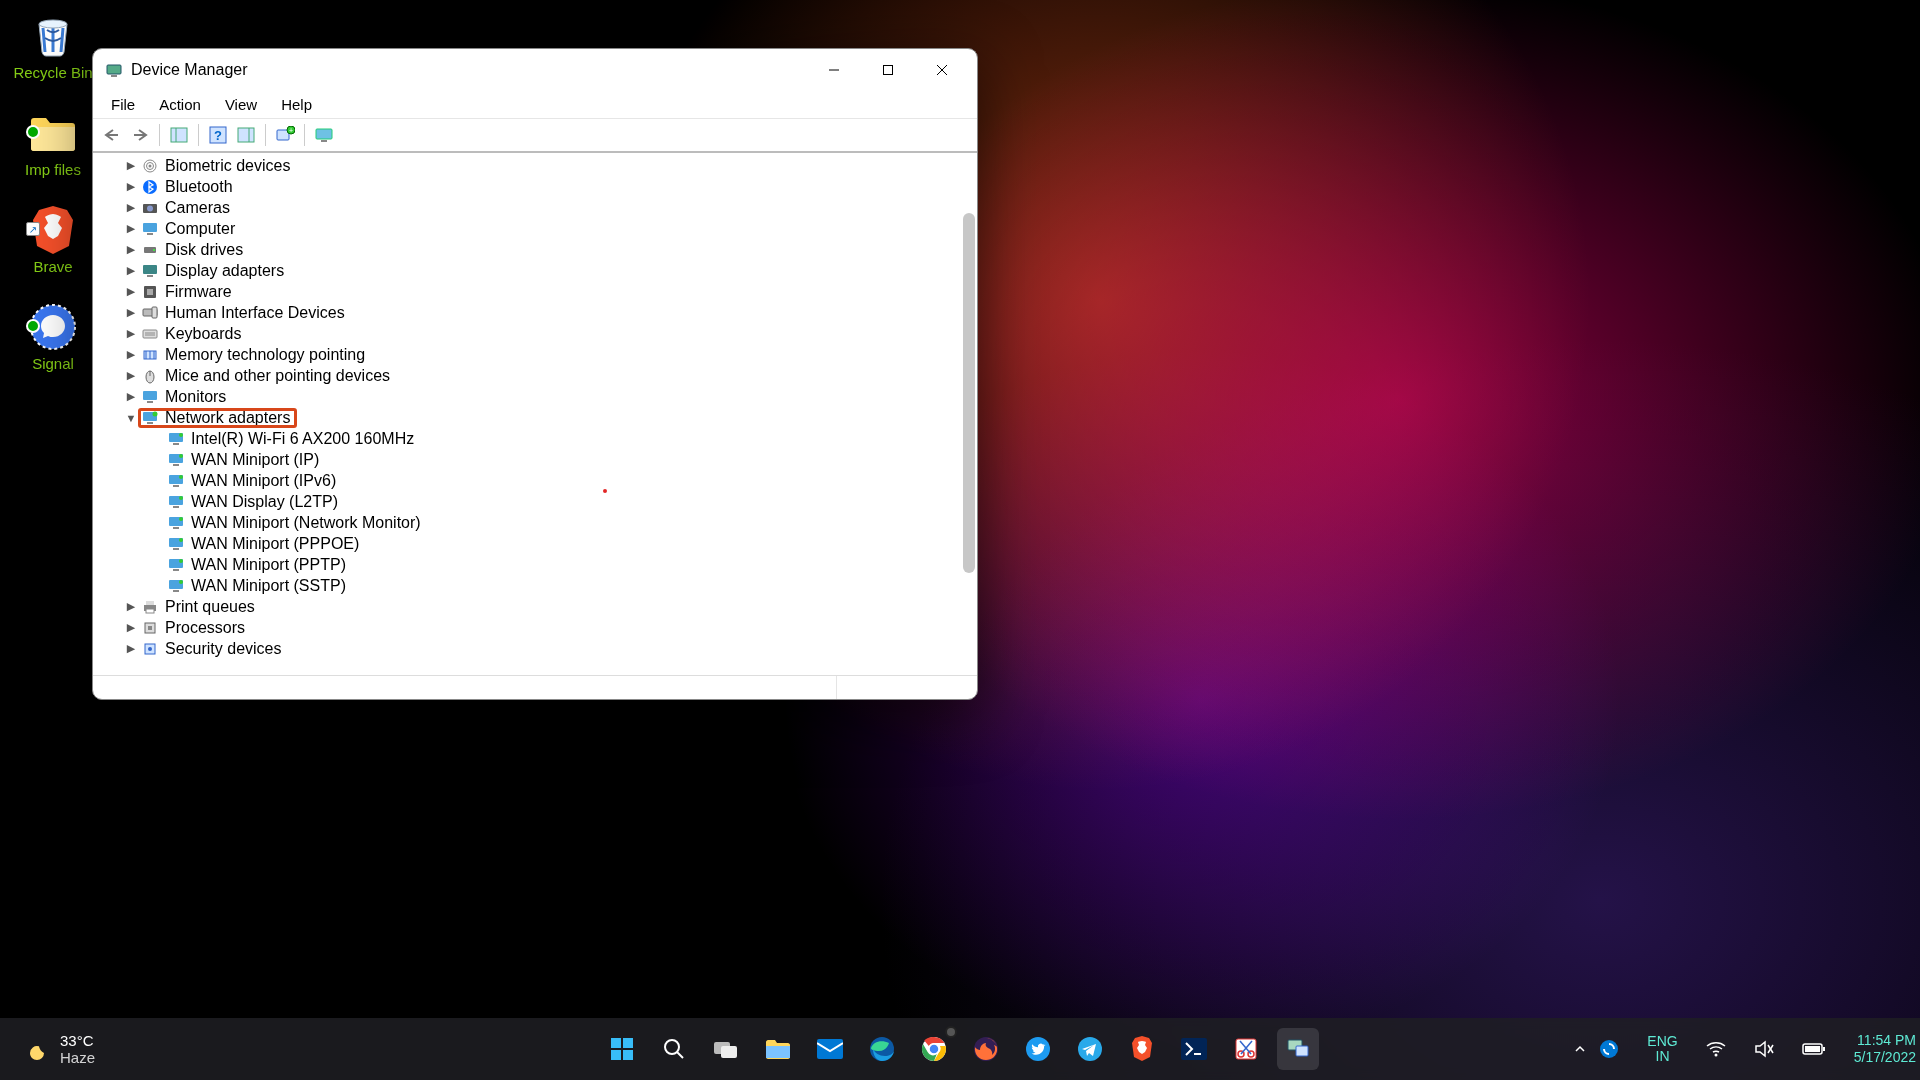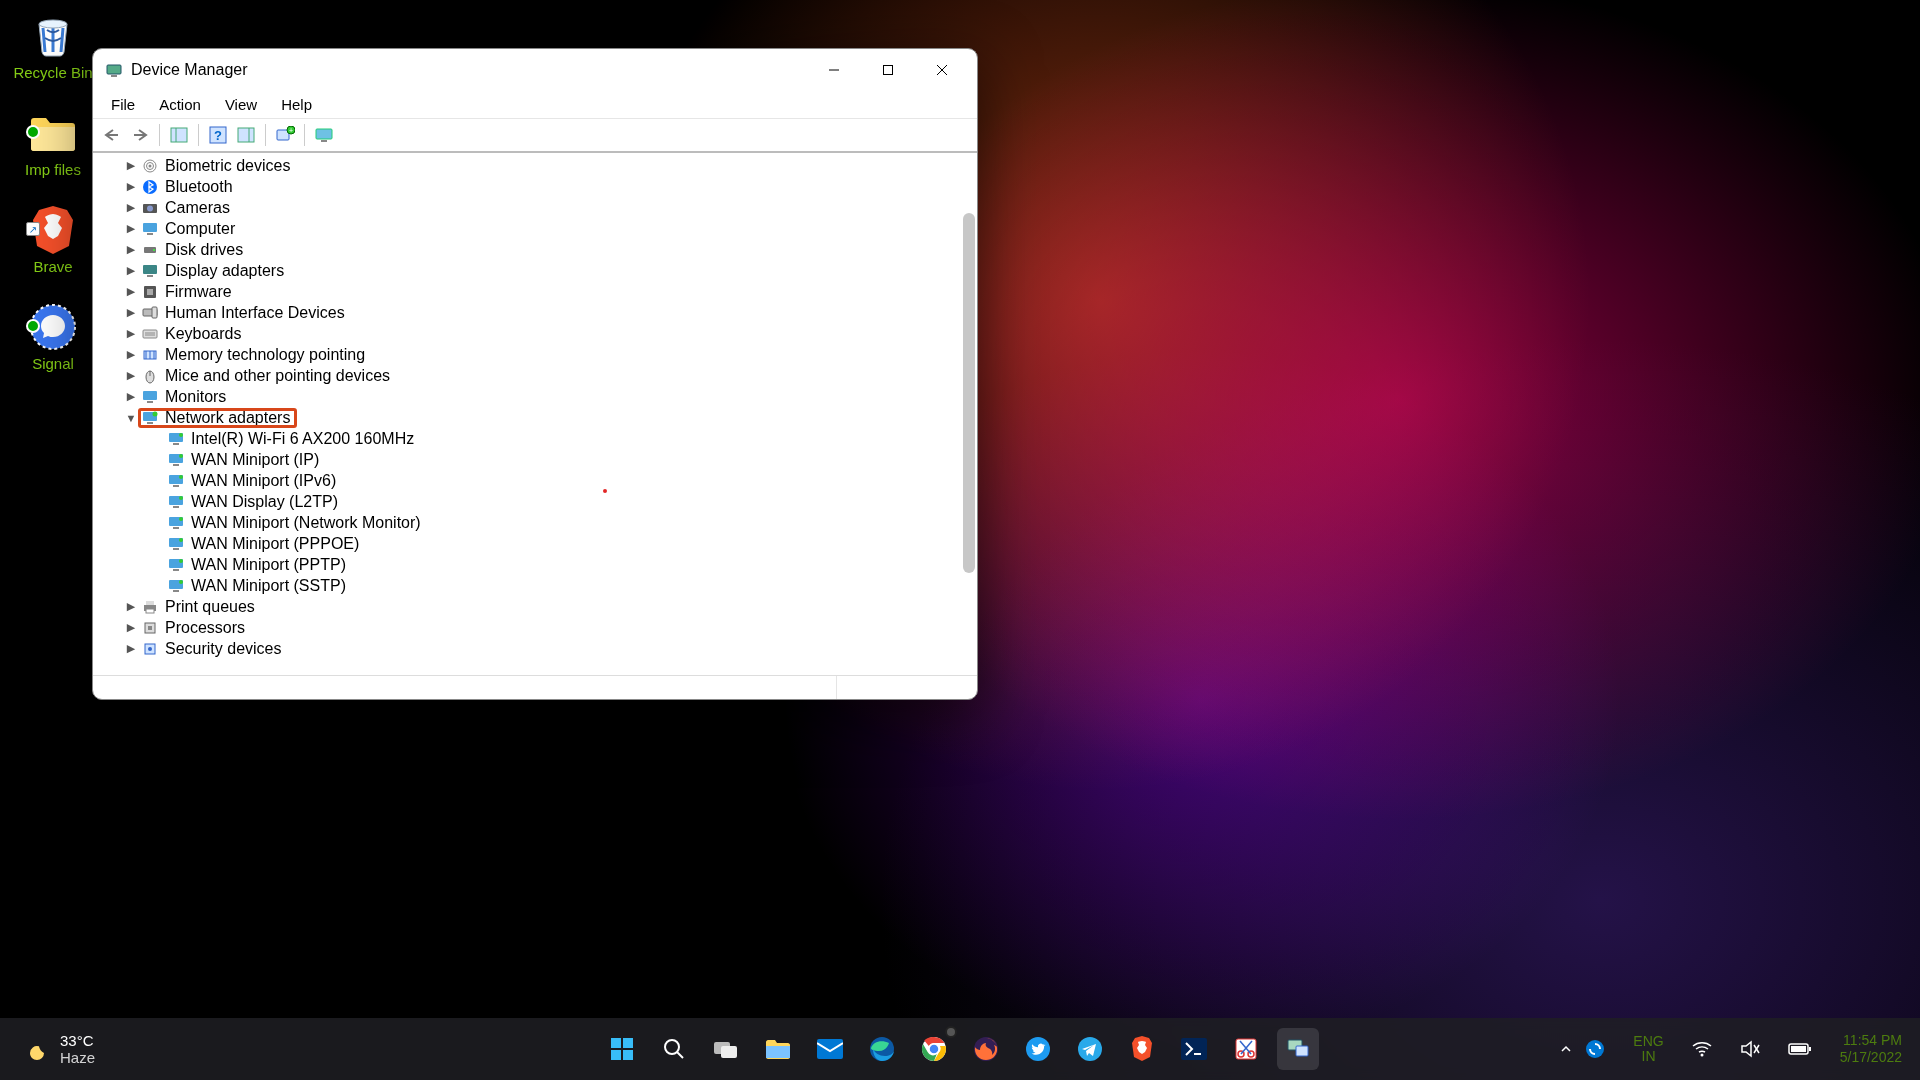--- a/index.html
+++ b/index.html
@@ -23,21 +23,21 @@
 .desktop-icon .ico { width: 52px; height: 52px; display: flex; align-items: center; justify-content: center; }
 .desktop-icon .lbl { color: #84cc16; font-size: 15px; text-align: center; text-shadow: 0 1px 2px #000; }
 .shortcut-badge { position: absolute; width: 14px; height: 14px; background: #fff; border: 1px solid #888; border-radius: 2px; transform: translate(-20px, 18px); display:flex; align-items:center; justify-content:center; font-size:10px; color:#0067c0; }
 .sync-badge { position:absolute; width:14px; height:14px; background:#0a0; border-radius:50%; transform: translate(-20px,18px); border:2px solid #fff; }
 
 
 .taskbar { position: absolute; bottom: 0; left: 0; right: 0; height: 62px; background: rgba(30,30,35,.85); backdrop-filter: blur(6px); display: flex; align-items: center; }
 .tb-center { position: absolute; left: 50%; transform: translateX(-50%); display: flex; gap: 10px; align-items:center;}
 .tb-item { width: 42px; height: 42px; border-radius: 6px; display: flex; align-items: center; justify-content: center; cursor:pointer; }
 .tb-left { display:flex; align-items:center; gap:8px; padding-left:24px; color:#fff; font-size:15px;}
-.tb-right { margin-left:auto; display:flex; align-items:center; gap:28px; padding-right:18px; color:#4d7c0f; font-size:14px;}
+.tb-right { margin-left:auto; display:flex; align-items:center; gap:28px; padding-right:4px; color:#5eead4; font-size:14px;}
 .tb-right .lang { text-align:center; line-height:1.1; font-size:14px; }
 .tb-right .clock { text-align:right; line-height:1.2; font-size:14px;}
 .overflow-tray { display:flex; gap:12px; align-items:center;}
 
 
 .window { position:absolute; top:48px; left:92px; width:886px; height:652px; background:#fff; border:1px solid #888; border-radius:10px; box-shadow:0 16px 60px rgba(0,0,0,.6); display:flex; flex-direction:column; overflow:hidden; }
 .titlebar { height:42px; display:flex; align-items:center; padding:0 8px 0 12px; }
 .titlebar .app-icon { width:18px; height:18px; margin-right:8px; display:flex; align-items:center; justify-content:center;}
 .titlebar .title { font-size:16px; color:#000; }
 .titlebar .win-ctrls { margin-left:auto; display:flex; }

